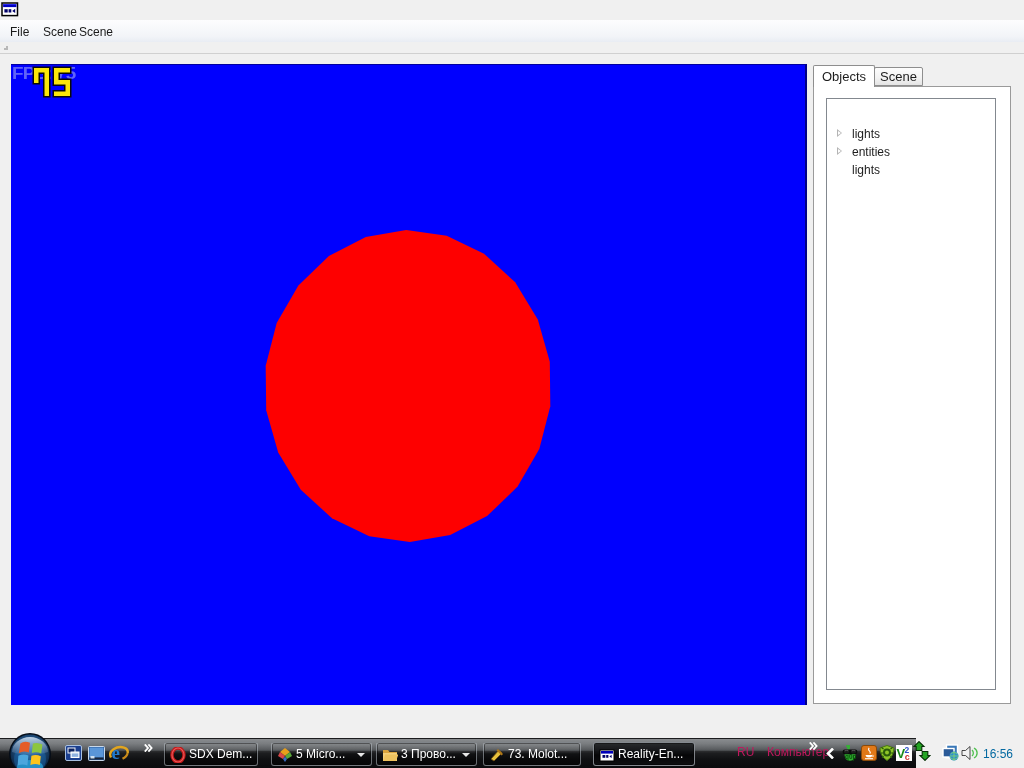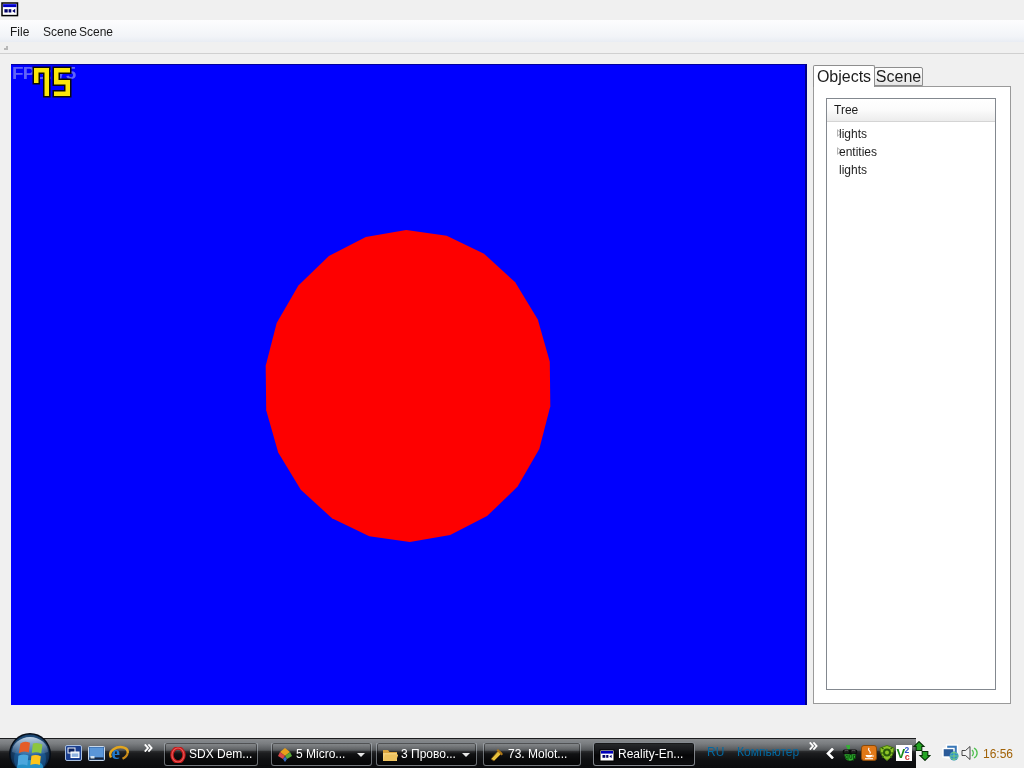--- a/index.html
+++ b/index.html
@@ -28,55 +28,55 @@
 #grip { position:absolute; left:4px; top:4px; width:4px; height:4px;
   border-right:2px solid #b8b8b8; border-bottom:2px solid #b8b8b8; }
 
 #viewport { position:absolute; left:11px; top:64px; width:796px; height:641px;
   background:#0000fe; border-right:2px solid #000085; border-top:1px solid #0000a0; }
 #fpsfaint { position:absolute; left:1px; top:0px; font-size:16px; font-weight:bold; letter-spacing:-0.7px;
   transform:scaleX(1.18); transform-origin:left top; color:rgba(205,212,240,0.47); }
 
 #pane { position:absolute; left:813px; top:86px; width:198px; height:618px;
   background:#ffffff; border:1px solid #9a9a9a; }
-.tab { position:absolute; font-size:16px; color:#1d1d1d; text-align:center; }
+.tab { position:absolute; font-size:13px; color:#1d1d1d; text-align:center; }
 #tabObjects { left:813px; top:65px; width:62px; height:22px; background:#ffffff;
   border:1px solid #8e8e8e; border-bottom:none; border-radius:2px 2px 0 0; line-height:22px; z-index:3; }
 #tabScene { left:874px; top:67px; width:49px; height:19px;
   background:linear-gradient(to bottom,#fdfdfd 0%,#f2f2f2 60%,#e4e4e4 100%);
   border:1px solid #8e8e8e; border-radius:2px 2px 0 0; line-height:18px; z-index:1; }
 #tree { position:absolute; left:826px; top:98px; width:170px; height:592px;
   background:#ffffff; border:1px solid #83888f; font-size:12px; color:#1d1d1d; }
 #treehdr { position:absolute; left:0; top:0; width:100%; height:23px;
   background:linear-gradient(to bottom,#ffffff 0%,#fbfbfb 50%,#ececec 100%);
   border-bottom:1px solid #d4d4d4; line-height:23px; }
 #treehdr span { margin-left:7px; }
 .trow { position:absolute; left:0; width:100%; height:18px; line-height:18px; }
-.trow .lbl { position:absolute; left:12px; }
+.trow .lbl { position:absolute; left:25px; }
 .tri { position:absolute; left:10px; top:4px; width:0; height:0;
   border-top:4px solid transparent; border-bottom:4px solid transparent;
   border-left:5px solid #b4b4b4; }
 .tri:after { content:""; position:absolute; left:-4px; top:-2px; width:0; height:0;
   border-top:2px solid transparent; border-bottom:2px solid transparent; border-left:3px solid #fff; }
 
 #taskbar { position:absolute; left:0; top:738px; width:916px; height:30px;
   background:linear-gradient(to bottom,#898c8f 0%,#7a7d80 16%,#606366 32%,#525558 39%,#2c2d2f 42%,#1c1d1f 50%,#0f1012 72%,#0a0b0d 100%);
   border-top:1px solid #1b1c1e; }
 .tbtn { position:absolute; top:3px; height:24px; border-radius:3px;
   border:1px solid rgba(170,176,184,0.6);
   background:linear-gradient(to bottom,rgba(255,255,255,0.10) 0%,rgba(255,255,255,0.02) 40%,rgba(0,0,0,0.35) 50%,rgba(0,0,0,0.5) 100%);
   box-shadow:inset 0 0 0 1px rgba(0,0,0,0.4); color:#fff; font-size:12px; }
 .tbtn .tlabel { position:absolute; left:24px; top:4px; white-space:nowrap; }
 .tbtn.active { background:linear-gradient(to bottom,rgba(30,31,34,0.88) 0%,rgba(12,13,15,0.92) 45%,rgba(5,5,7,0.95) 55%,rgba(14,15,17,0.92) 100%); border-color:rgba(190,196,204,0.65); }
 .ticon { position:absolute; left:5px; top:4px; width:16px; height:16px; }
 .darr { position:absolute; right:6px; top:10px; width:0; height:0;
   border-left:4px solid transparent; border-right:4px solid transparent; border-top:4px solid #e8e8e8; }
-.trtext { position:absolute; color:#0369a1; font-size:12px; top:9px; }
+.trtext { position:absolute; color:#be185d; font-size:12px; top:9px;margin-left:30px; }
 .trayicon { position:absolute; top:745px; width:16px; height:16px; }
-#clock { position:absolute; left:983px; top:747px; color:#a16207; font-size:12px; }
+#clock { position:absolute; left:983px; top:747px; color:#0369a1; font-size:12px; }
 </style>
 </head>
 <body>
 <div id="root">
 
   <svg id="appicon" width="18" height="15" viewBox="0 0 18 15">
     <rect x="1" y="1" width="15.5" height="12.6" fill="#ffffff" stroke="#000000" stroke-width="1.5"></rect>
     <rect x="2.1" y="2.1" width="13.3" height="3" fill="#0000c4"></rect>
     <rect x="2.3" y="2" width="12.9" height="1" fill="#2a2aee"></rect>
     <rect x="3.4" y="7.2" width="3.3" height="3.3" fill="#000068"></rect>
@@ -101,21 +101,20 @@
         <path d="M34,68 H49 V96 H44.5 V72.5 H38.5 V83 H34 Z"></path>
         <path d="M54,68 H70 V72.5 H58.5 V80 H70 V96 H54 V91.5 H65.5 V84.5 H54 Z"></path>
       </g>
     </svg>
   </div>
 
   <div id="pane"></div>
   <div id="tabObjects" class="tab">Objects</div>
   <div id="tabScene" class="tab">Scene</div>
   <div id="tree">
-    <div id="treehdr"><span>Tree</span></div>
     <div class="trow" style="top:26px">
         <i class="tri"></i>
         <span class="lbl">lights</span>
       </div>
     <div class="trow" style="top:44px">
         <i class="tri"></i>
         <span class="lbl">entities</span>
       </div>
     <div class="trow" style="top:62px">
         <span class="lbl">lights</span>

